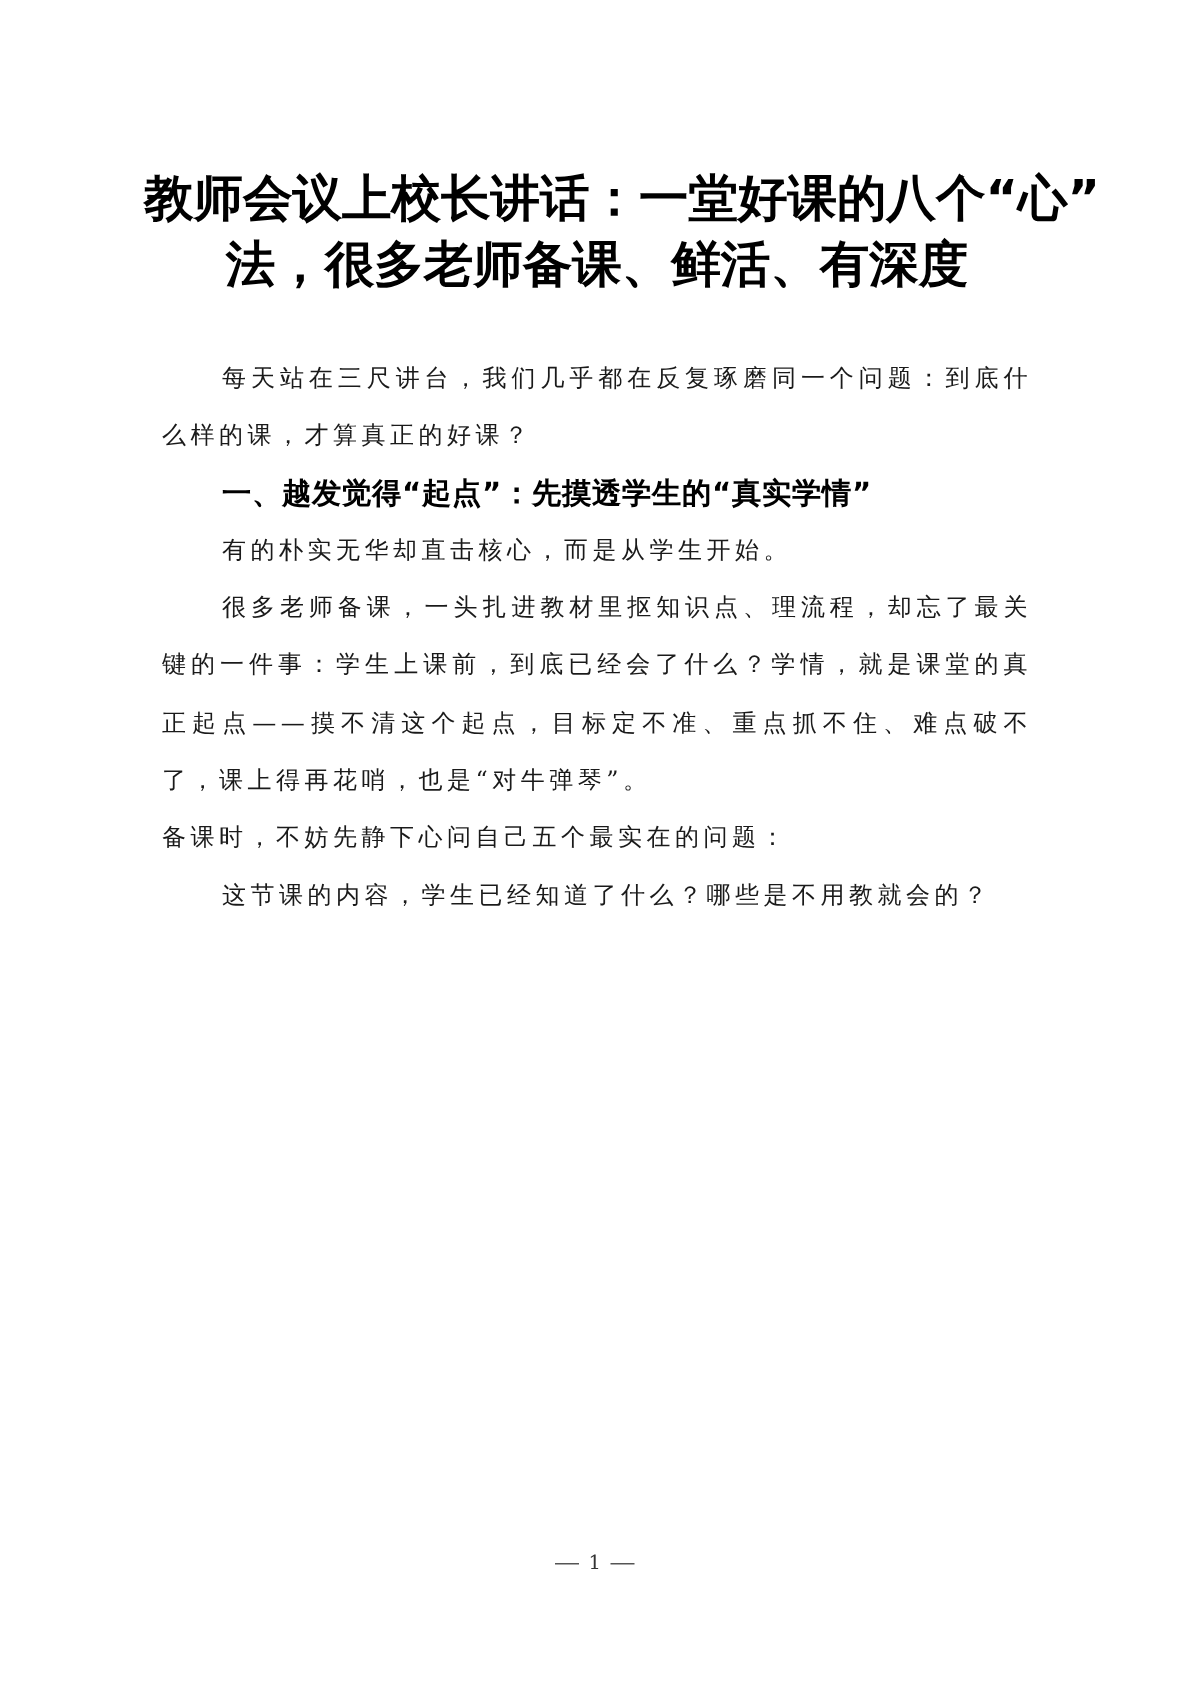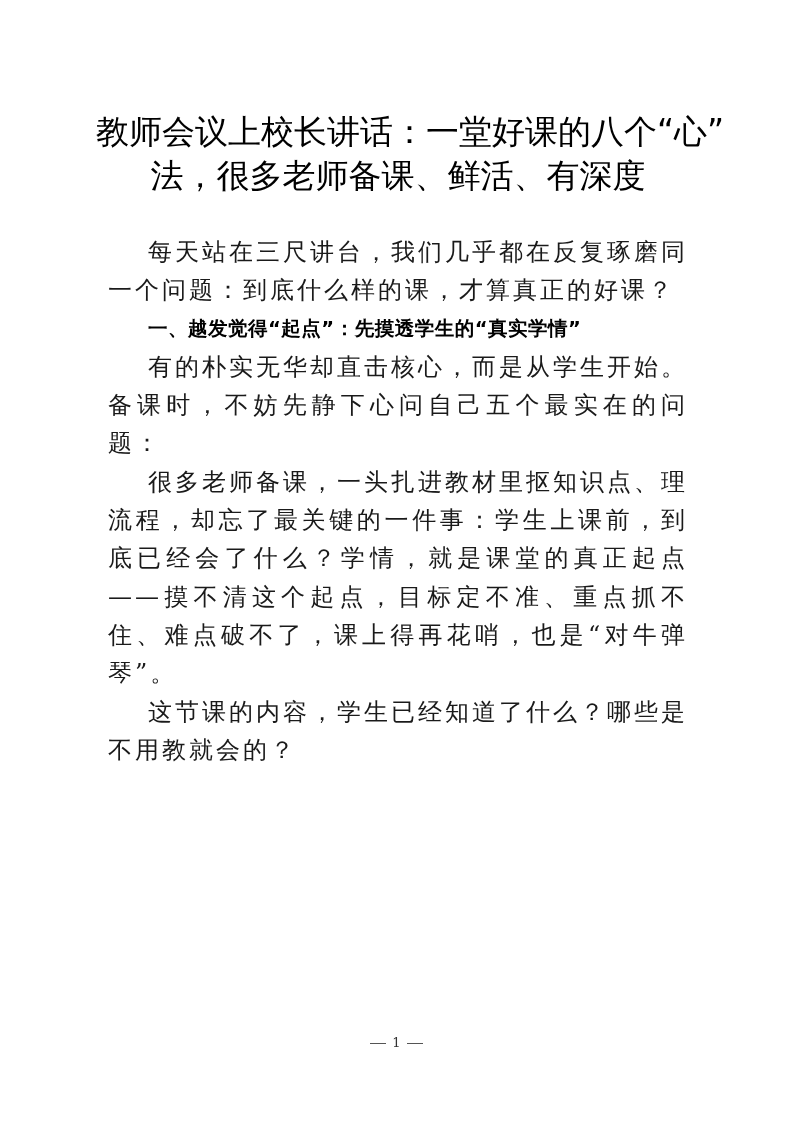--- a/index.html
+++ b/index.html
@@ -22,37 +22,37 @@
       height: 1122px;
       background: #ffffff;
     }
     .title {
       position: absolute;
       left: 96px;
       width: 604px;
       top: 110px;
       text-align: center;
       font-family: "DejaVu Sans", "Liberation Sans", sans-serif;
-      font-weight: normal;
+      font-weight: bold;
       font-size: 33px;
       line-height: 44px;
       letter-spacing: 0px;
       color: #000000;
       margin: 0;
     }
     .title span { display: block; white-space: nowrap; }
     .body {
       position: absolute;
       left: 108px;
       top: 233px;
       width: 580px;
     }
     .para {
       margin: 0;
-      font-size: 24px;
+      font-size: 16px;
       line-height: 38.3px;
       letter-spacing: 3px;
       text-align: justify;
       text-align-last: left;
       text-indent: 40px;
       color: #1a1a1a;
     }
     .para.noindent { text-indent: 0; }
     .heading {
       margin: 0;
@@ -90,21 +90,21 @@
 <div class="page">
   <h1 class="title">
     <span>教师会议上校长讲话：一堂好课的八个“心”</span>
     <span>法，很多老师备课、鲜活、有深度</span>
   </h1>
 
   <div class="body">
     <p class="para">每天站在三尺讲台，我们几乎都在反复琢磨同一个问题：到底什么样的课，才算真正的好课？</p>
     <h2 class="heading">一、越发觉得“起点”：先摸透学生的“真实学情”</h2>
     <p class="para">有的朴实无华却直击核心，而是从学生开始。</p>
+    <p class="para">很多老师备课，一头扎进教材里抠知识点、理流程，却忘了最关键的一件事：学生上课前，到底已经会了什么？学情，就是课堂的真正起点——摸不清这个起点，目标定不准、重点抓不住、难点破不了，课上得再花哨，也是“对牛弹琴”。</p>
     <p class="para noindent">备课时，不妨先静下心问自己五个最实在的问题：</p>
-    <p class="para">很多老师备课，一头扎进教材里抠知识点、理流程，却忘了最关键的一件事：学生上课前，到底已经会了什么？学情，就是课堂的真正起点——摸不清这个起点，目标定不准、重点抓不住、难点破不了，课上得再花哨，也是“对牛弹琴”。</p>
     <p class="para">这节课的内容，学生已经知道了什么？哪些是不用教就会的？</p>
   </div>
 
   <div class="page-number">
     <span class="dash"></span><span>1</span><span class="dash"></span>
   </div>
 </div>
 
 </body></html>

